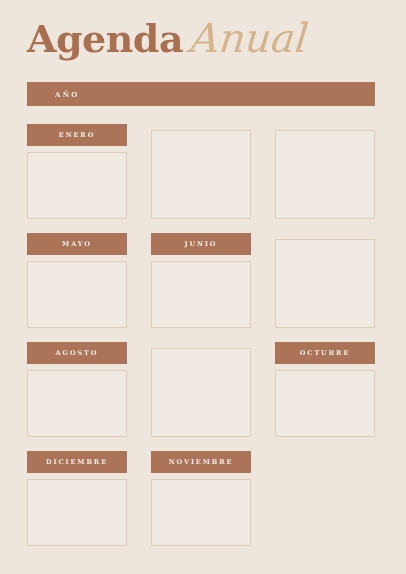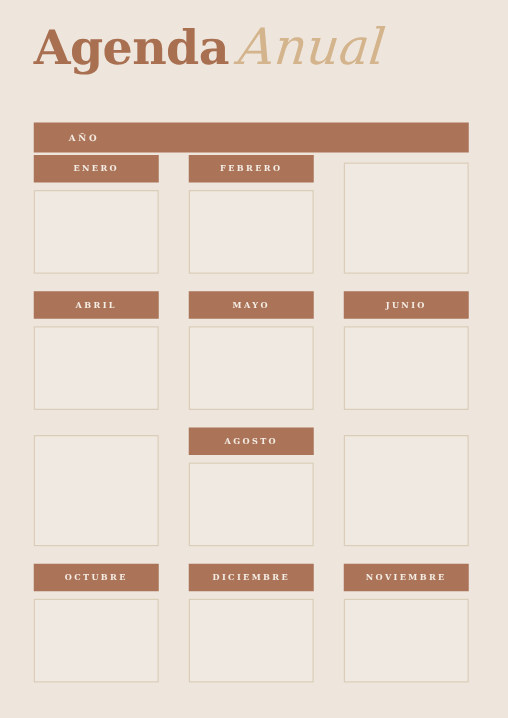--- a/index.html
+++ b/index.html
@@ -50,21 +50,21 @@
     color: #D4B48C;
     margin-left: 6px;
     transform: skewX(-6deg);
     transform-origin: left bottom;
   }
 
   
   .year-bar {
     position: absolute;
     left: 27px;
-    top: 98px;
+    top: 82px;
     width: 348px;
     height: 24px;
     background: #AB7458;
     display: flex;
     align-items: center;
   }
   .year-label {
     margin-left: 28px;
     color: #F3EBE2;
     font-family: "DejaVu Serif", "Liberation Serif", serif;
@@ -144,36 +144,27 @@
   <div class="grid">
 
     <div class="month-cell">
       <div class="month-header">
         <span class="month-name">ENERO</span>
       </div>
       <div class="month-box"></div>
     </div>
 
     <div class="month-cell">
-      <div class="month-header">
-        <span class="month-name">FEBRERO</span>
-      </div>
-      <div class="month-box"></div>
-    </div>
-
-    <div class="month-cell">
-      <div class="month-box"></div>
-    </div>
-
-    <div class="month-cell">
-      <div class="month-header">
-        <span class="month-name">ABRIL</span>
-      </div>
-      <div class="month-box"></div>
-    </div>
+      <div class="month-box"></div>
+    </div>
+
+    <div class="month-cell">
+      <div class="month-box"></div>
+    </div>
+
 
     <div class="month-cell">
       <div class="month-header">
         <span class="month-name">MAYO</span>
       </div>
       <div class="month-box"></div>
     </div>
 
     <div class="month-cell">
       <div class="month-header">

